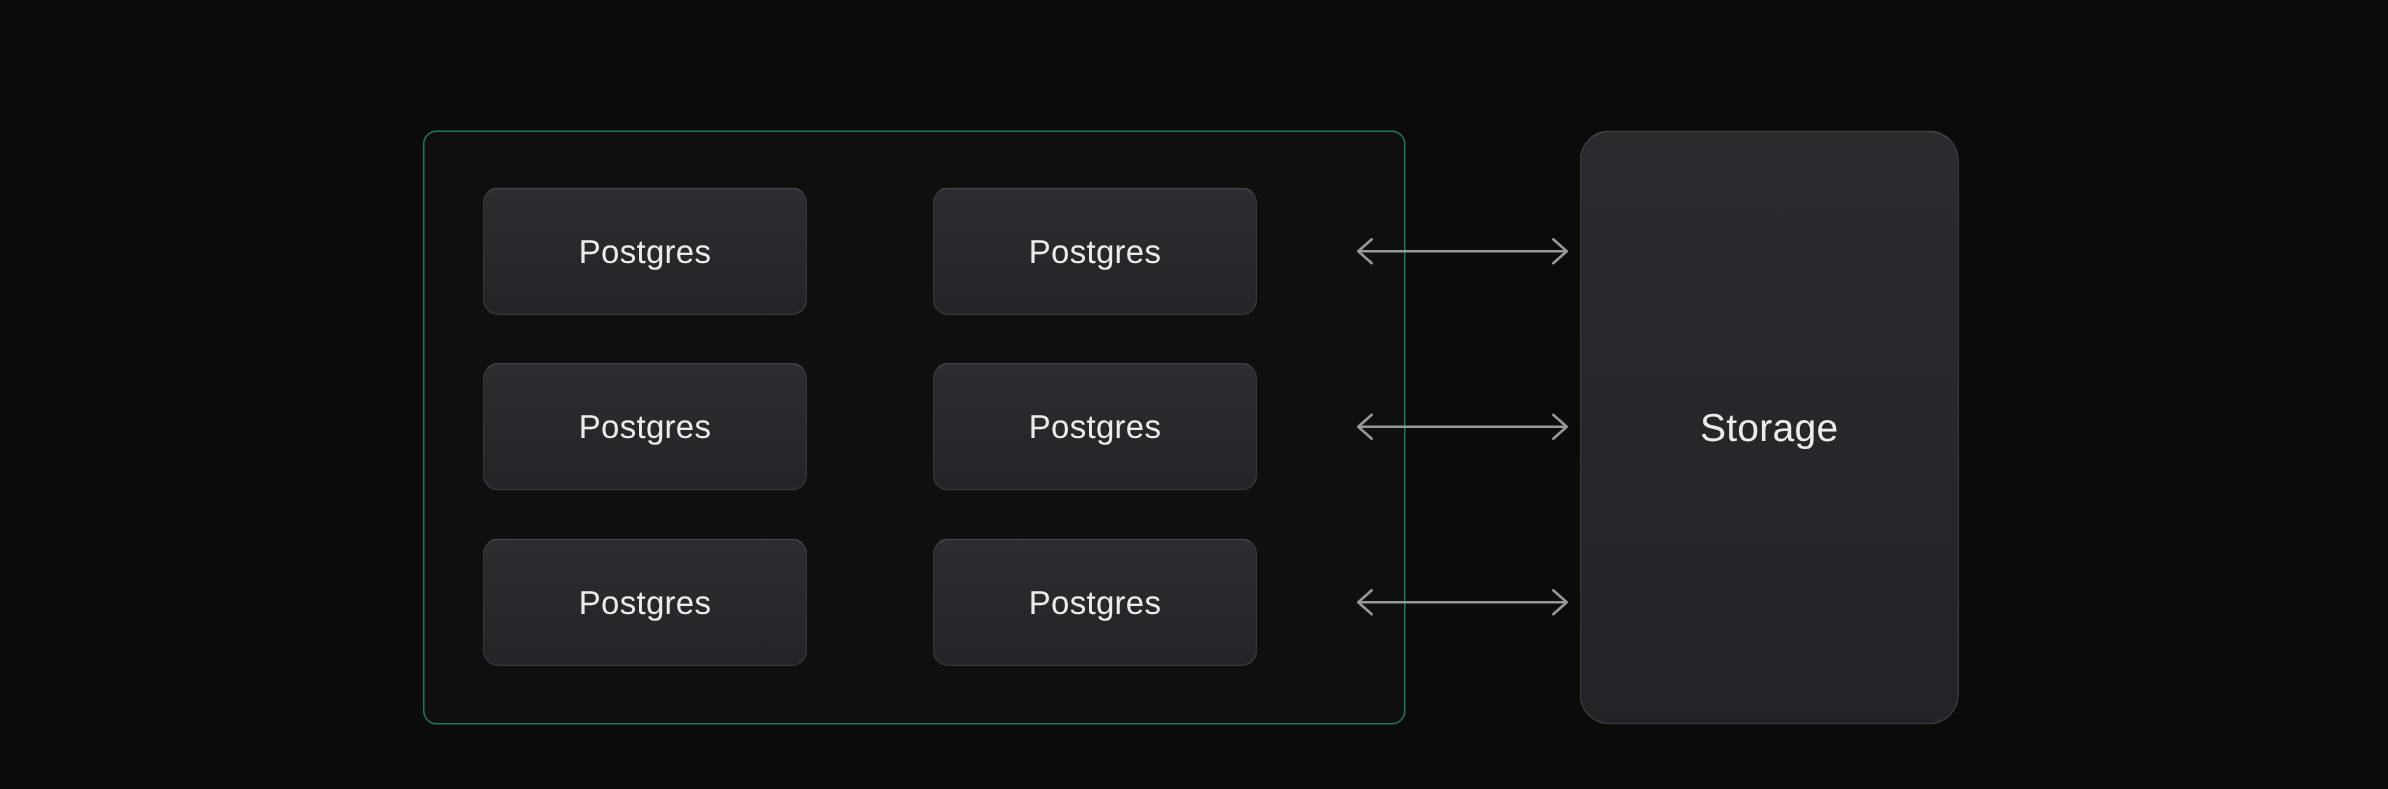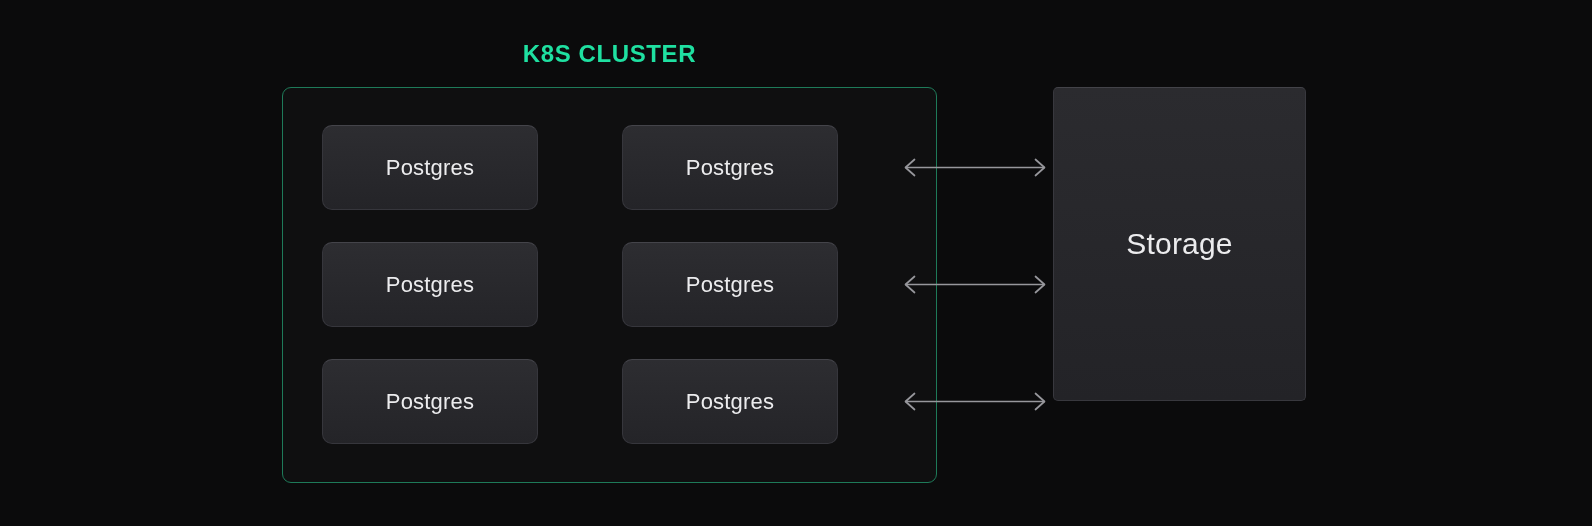--- a/index.html
+++ b/index.html
@@ -57,47 +57,46 @@
   .node.c1 { left: 322px; }
   .node.c2 { left: 622px; }
   .node.r1 { top: 125px; }
   .node.r2 { top: 242px; }
   .node.r3 { top: 359px; }
   .storage-box {
     position: absolute;
     left: 1053px;
     top: 87px;
     width: 253px;
-    height: 314px;
+    height: 396px;
     box-sizing: border-box;
-    border-radius: 5px;
+    border-radius: 20px;
     background: linear-gradient(180deg, #2b2b2f 0%, #232327 100%);
     border: 1px solid #38383e;
     border-top-color: #434349;
     display: flex;
     align-items: center;
     justify-content: center;
     color: #ececee;
-    font-size: 30px;
+    font-size: 26px;
     letter-spacing: 0.2px;
   }
   .arrows-layer {
     position: absolute;
     left: 898px;
     top: 0;
     width: 158px;
     height: 526px;
   }
 </style>
 </head>
 <body>
 
 <div class="canvas">
 
-  <div class="cluster-title">K8S CLUSTER</div>
 
   <div class="cluster-box"></div>
 
   <div class="node c1 r1">
     <span>Postgres</span>
   </div>
   <div class="node c2 r1">
     <span>Postgres</span>
   </div>
   <div class="node c1 r2">

